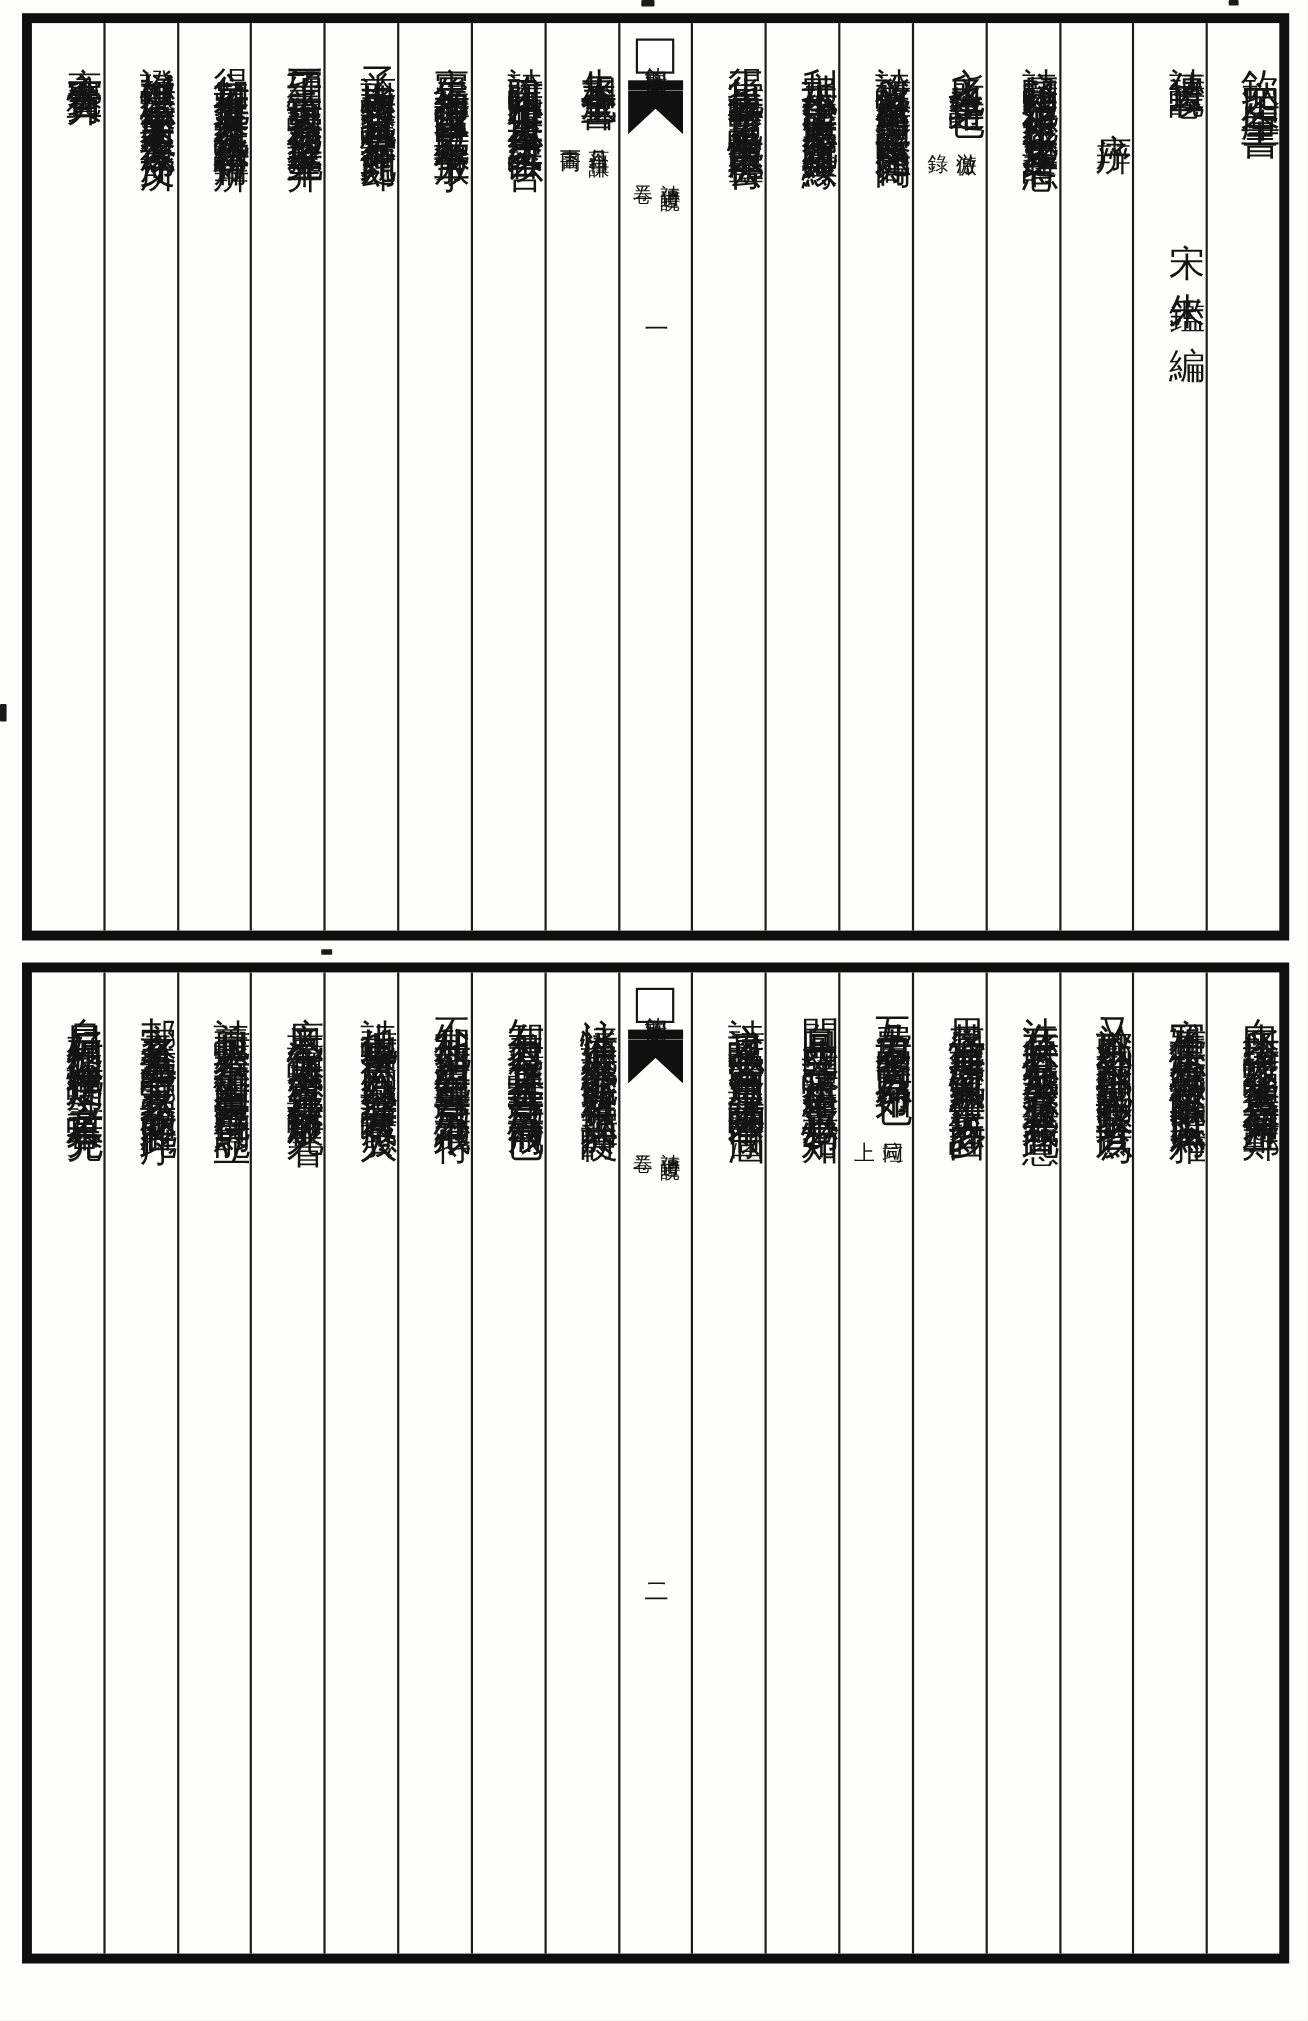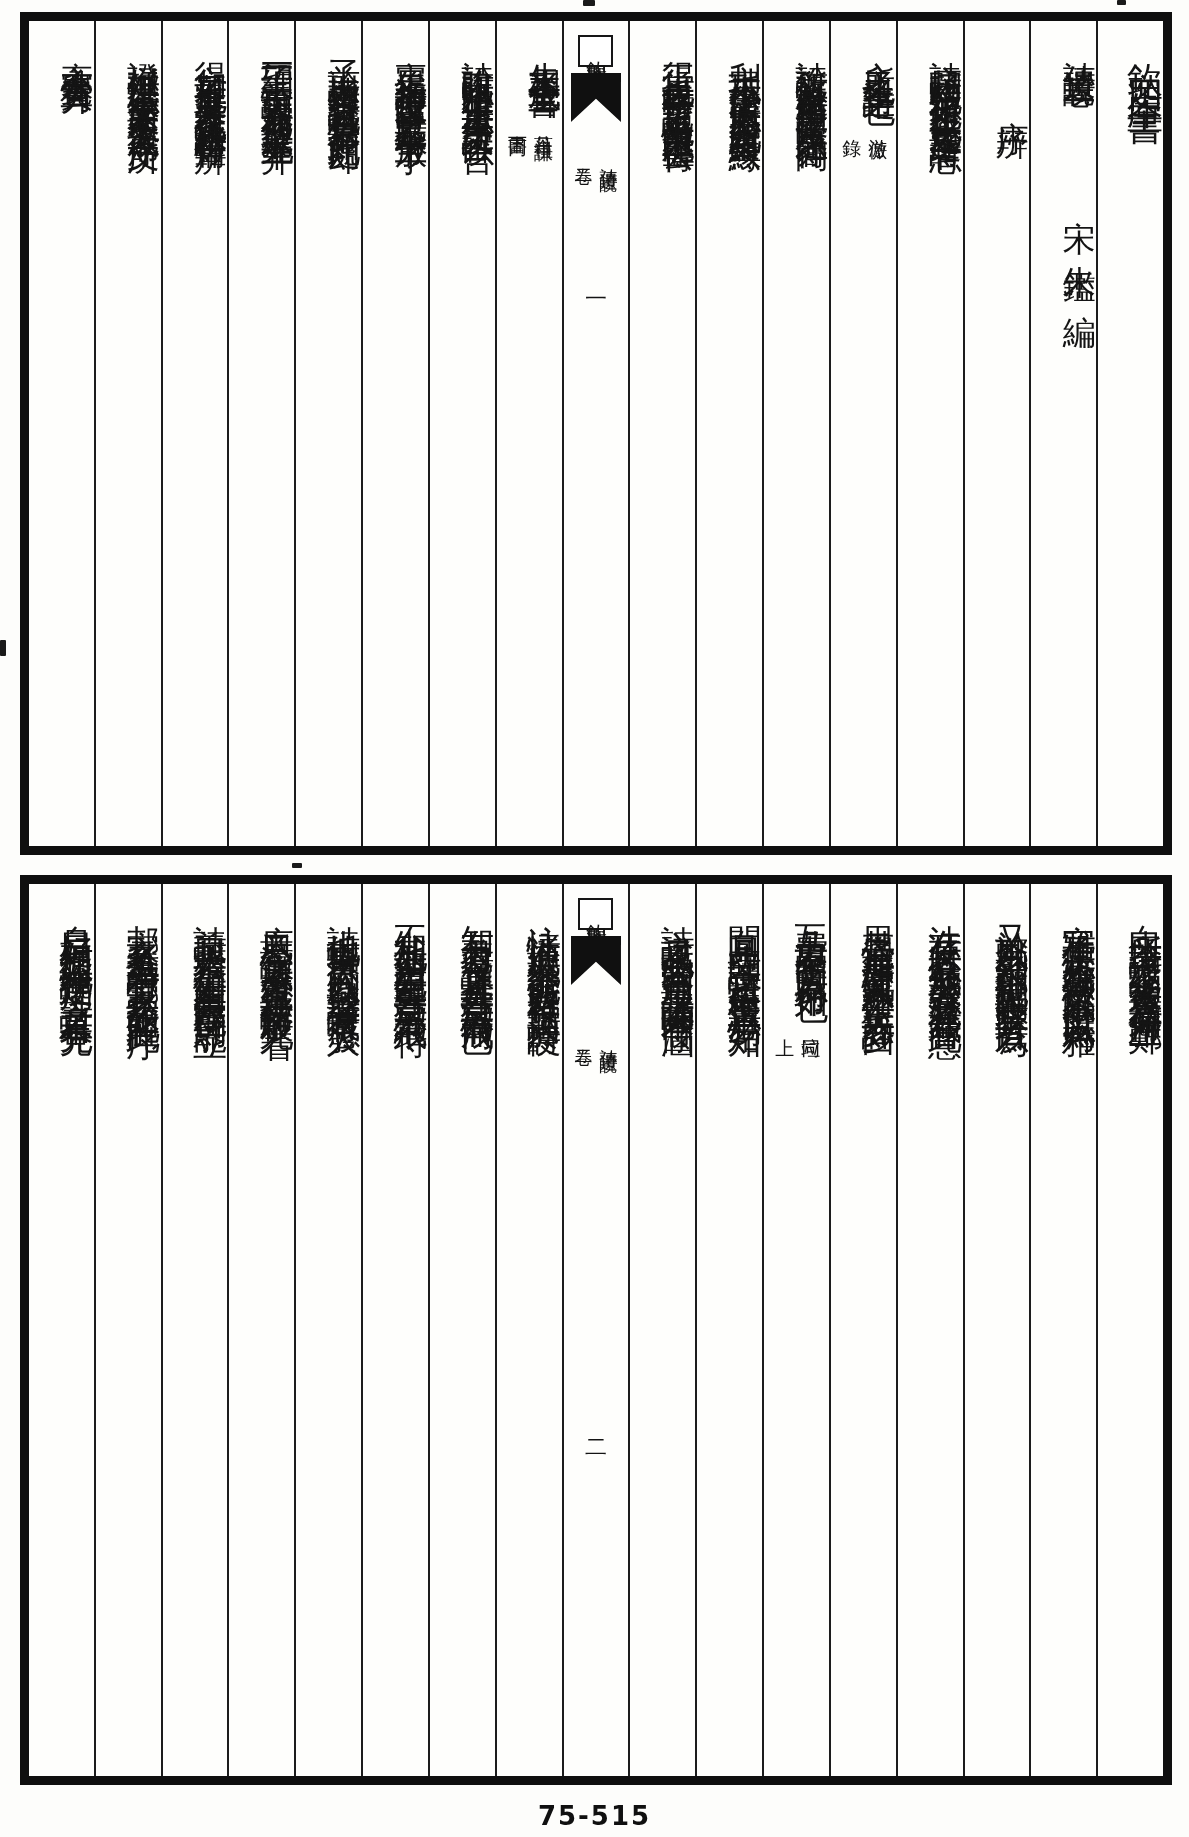--- a/index.html
+++ b/index.html
@@ -247,15 +247,14 @@
     <div class="col">
       <span class="ctext">邦家之基盖為見詩中有邦家之基字故如此解此序</span>
     </div>
 
     <div class="col">
       <span class="ctext">自是好句但纔如此說定便局了一詩之意若果先見</span>
     </div>
 
   </div>
 
-  <div class="footer">75-515</div>
 
 </div>
 
 </body></html>

